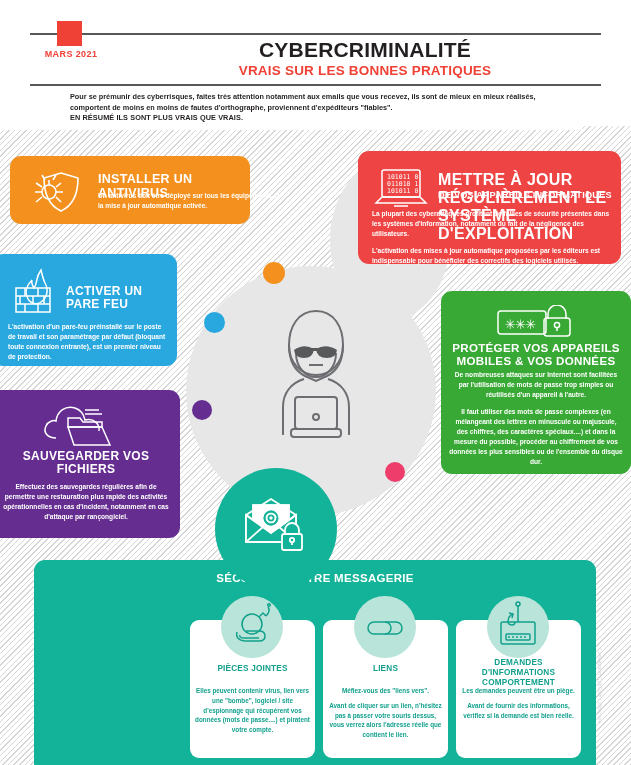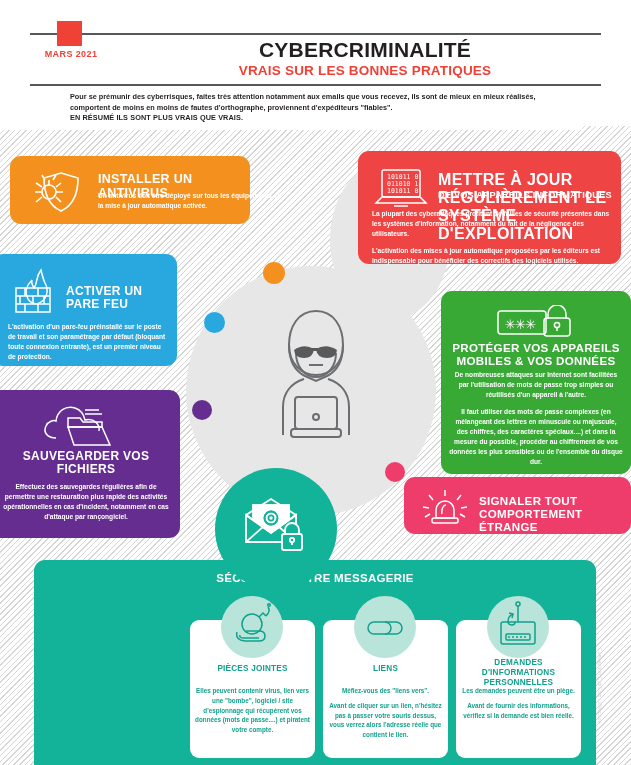--- a/index.html
+++ b/index.html
@@ -229,31 +229,20 @@
         <path d="M26 25 L60 25 L68 43 L32 43 Z"></path>
         <path d="M43 12 L60 12 M43 8 L57 8"></path>
       </svg>
     </span>
     <div class="ttl">SAUVEGARDER VOS FICHIERS</div>
     <div class="body">
       <p>Effectuez des sauvegardes régulières afin de permettre une restauration plus rapide des activités opérationnelles en cas d'incident, notamment en cas d'attaque par rançongiciel.</p>
     </div>
   </div>
 
-  <div class="card" id="card-signal">
-    <span class="ico">
-      <svg width="52" height="38" viewBox="0 0 52 38" fill="none" stroke="#fff" stroke-width="1.5">
-        <path d="M16 30 L16 22 a9 9 0 0 1 18 0 L34 30 Z"></path>
-        <path d="M22 26 a4 7 0 0 1 4 -9"></path>
-        <rect x="12" y="30" width="26" height="5" rx="2"></rect>
-        <path d="M25 8 L25 2 M13 12 L9 7 M37 12 L41 7 M9 20 L3 19 M41 20 L47 19 M10 26 L5 29 M40 26 L45 29"></path>
-      </svg>
-    </span>
-    <div class="ttl">SIGNALER TOUT COMPORTEMENT ÉTRANGE</div>
-  </div>
 
   <div class="card" id="card-messaging">
     <div class="ttl">SÉCURISER VOTRE MESSAGERIE</div>
   </div>
   <div class="mail-circle"></div>
   <span class="mail-icon">
     <svg width="68" height="60" viewBox="0 0 68 60" fill="none" stroke="#fff" stroke-width="1.8">
       <path d="M3 18 L28 2 L53 18 L53 45 L3 45 Z" fill="#12b398"></path>
       <path d="M3 18 L28 36 L53 18" fill="#12b398"></path>
       <rect x="10" y="8" width="36" height="26" fill="#fff" stroke="#fff"></rect>
@@ -312,21 +301,21 @@
       <svg width="62" height="62" viewBox="0 0 62 62" fill="none" stroke="#12a08c" stroke-width="1.5">
         <rect x="14" y="26" width="34" height="22" rx="2"></rect>
         <rect x="19" y="38" width="24" height="6" rx="1"></rect>
         <path d="M22 41 l0 0 M26 41 l0 0 M30 41 l0 0 M34 41 l0 0 M38 41 l0 0" stroke-linecap="round" stroke-width="2"></path>
         <path d="M31 26 L31 10"></path>
         <circle cx="31" cy="8" r="2"></circle>
         <path d="M26 18 q-5 2 -5 7 q0 4 4 4 q3 0 3 -3"></path>
         <path d="M22 17 l4 1 l-1 4"></path>
       </svg>
     </span>
-    <h4>DEMANDES D'INFORMATIONS PERSONNELLES</h4>
+    <h4>DEMANDES D'INFORMATIONS COMPORTEMENT</h4>
     <div class="txt">
       <p>Les demandes peuvent être un piège.</p>
       <p>Avant de fournir des informations, vérifiez si la demande est bien réelle.</p>
     </div>
   </div>
 
   <div class="vcredit">Conception CybCom / Direction</div>
 
   <div class="header">
     <div class="rule top"></div>

